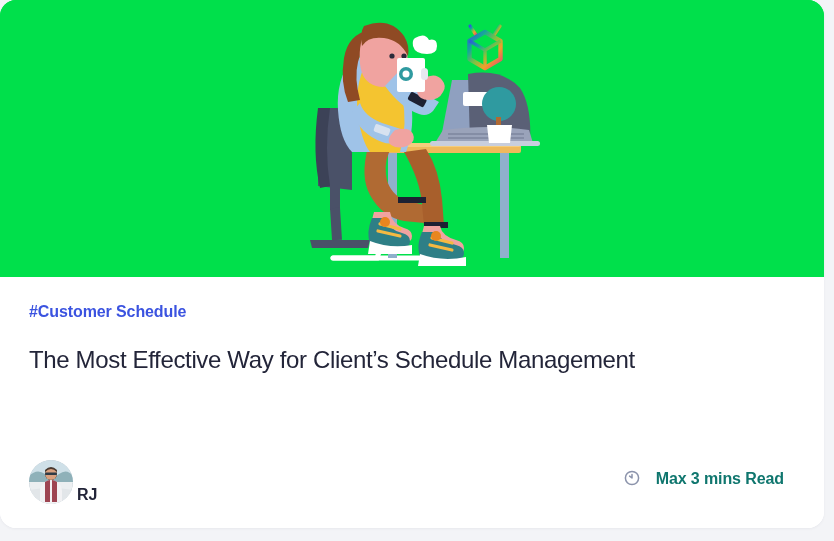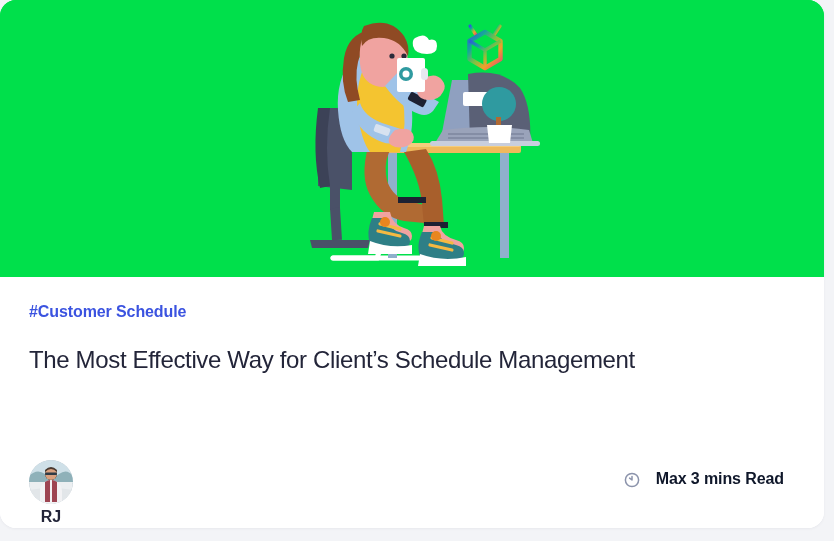--- a/index.html
+++ b/index.html
@@ -88,24 +88,23 @@
     left: 0;
     top: 183px;
     width: 824px;
     height: 62px;
   }
   .author-block {
     position: absolute;
     left: 29px;
     top: 0px;
     display: flex;
-    align-items: center;
+    align-items: flex-end;
     gap: 4px;
     cursor: pointer;
-    flex-direction: column;
   }
   .avatar {
     width: 44px;
     height: 44px;
     border-radius: 50%;
     overflow: hidden;
     flex: 0 0 auto;
     background: #b9c6cf;
     position: relative;
     display: block;
@@ -115,25 +114,25 @@
     font-size: 16px;
     font-weight: bold;
     color: #232539;
     letter-spacing: -0.1px;
   }
   .read-time {
     position: absolute;
     right: 40px;
     top: 10px;
     display: flex;
-    align-items: flex-end;
+    align-items: flex-start;
     gap: 16px;
     font-size: 16px;
     font-weight: bold;
-    color: #0f172a;
+    color: #0f766e;
     letter-spacing: -0.1px;
     white-space: nowrap;
   }
   .clock-icon {
     width: 16px;
     height: 16px;
     display: block;
     flex: 0 0 auto;
   }
 </style>

